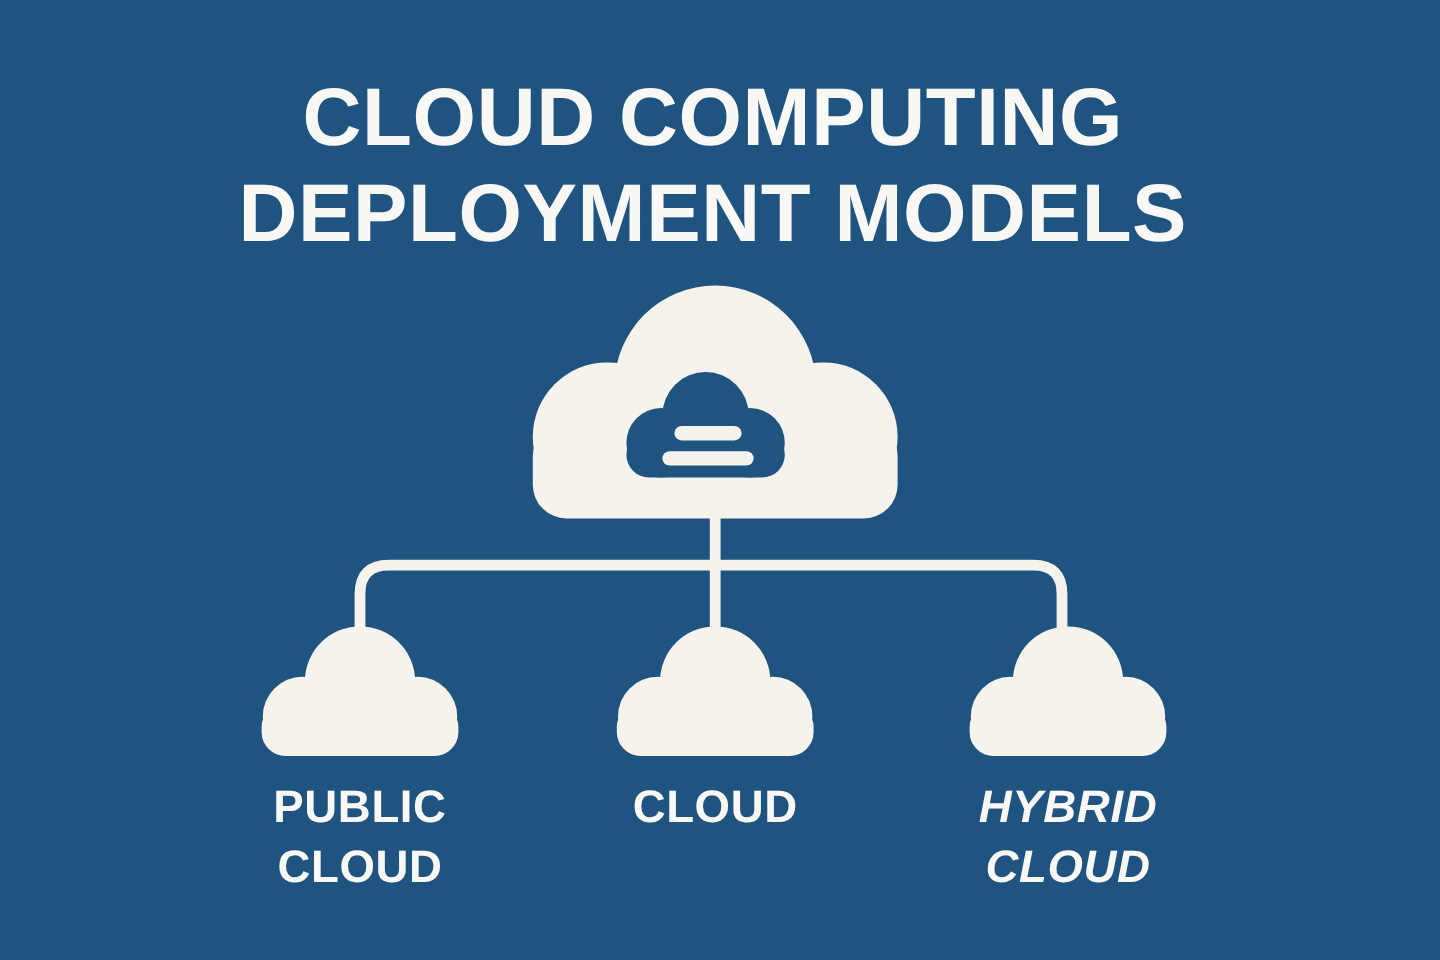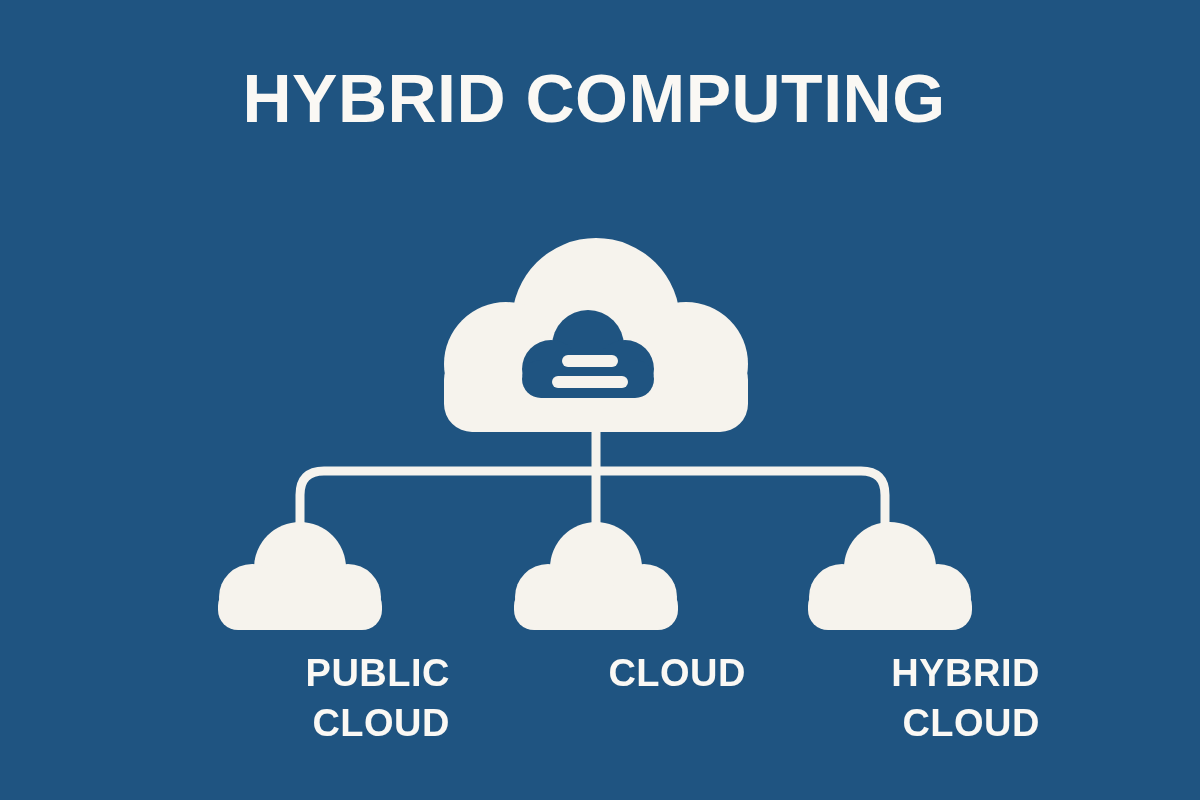--- a/index.html
+++ b/index.html
@@ -51,32 +51,33 @@
     position: absolute;
     width: 300px;
     text-align: center;
     color: var(--text);
     font-weight: bold;
     font-size: 38px;
     line-height: 50px;
     letter-spacing: 0.5px;
     top: 648px;
   }
-  .node-label .line { display: block; text-align: right; }
+  .node-label .line { display: block; }
   .label-public  { left: 150px; }
   .label-private { left: 446px; }
-  .label-hybrid  { left: 740px; }
+  .label-hybrid  { left: 740px; font-style: italic; }
 </style>
 </head>
 <body>
 
 <div class="canvas">
 
   <h1 class="title">
-    <span class="line">HYBRID COMPUTING</span>
+    <span class="line">CLOUD COMPUTING</span>
+    <span class="line">DEPLOYMENT MODELS</span>
   </h1>
 
   <svg class="diagram-svg" viewBox="0 0 1200 800">
     <defs>
       <g id="small-cloud">
         <circle cx="0" cy="568" r="46"></circle>
         <circle cx="-48" cy="597" r="33"></circle>
         <circle cx="48" cy="597" r="33"></circle>
         <rect x="-82" y="586" width="164" height="44" rx="20"></rect>
       </g>

